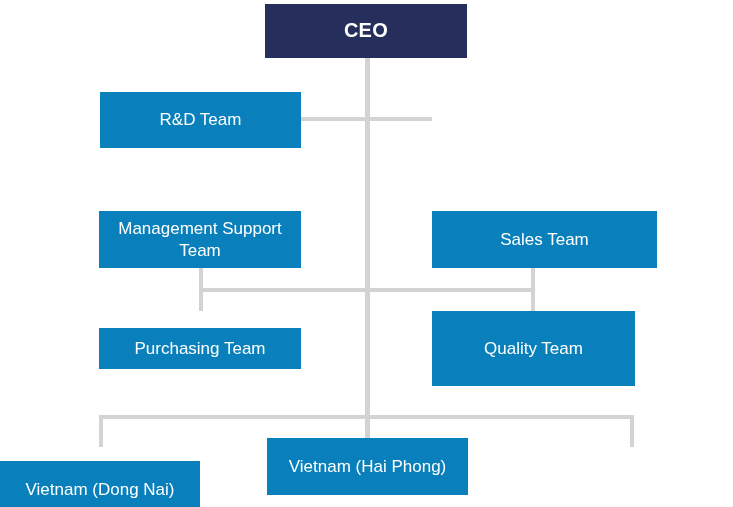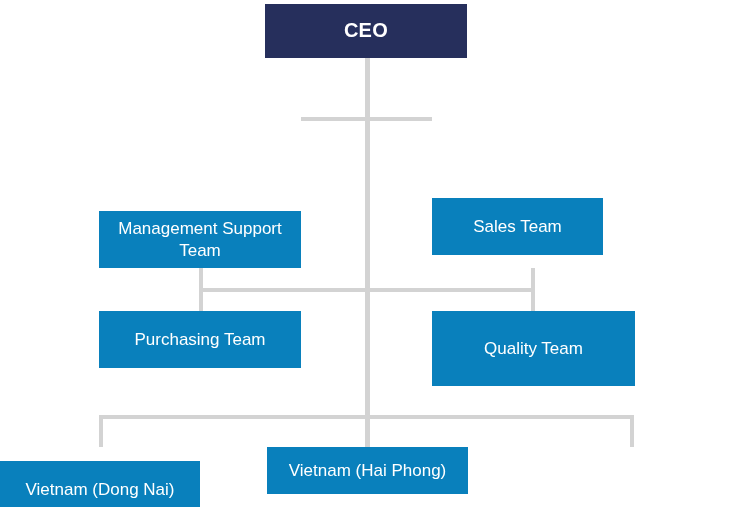--- a/index.html
+++ b/index.html
@@ -52,35 +52,38 @@
   <div class="line" style="left:199px;top:288px;width:336px;height:4px"></div>
 
   <div class="line" style="left:99px;top:415px;width:535px;height:4px"></div>
   <div class="line" style="left:99px;top:415px;width:4px;height:32px"></div>
   <div class="line" style="left:630px;top:415px;width:4px;height:32px"></div>
 
   <div class="node ceo" style="left:265px;top:4px;width:202px;height:54px">
     <span>CEO</span>
   </div>
 
+  <div class="node" style="left:100px;top:92px;width:201px;height:56px">
+    <span>R&amp;D Team</span>
+  </div>
 
   <div class="node" style="left:99px;top:211px;width:202px;height:57px">
     <span>Management Support Team</span>
   </div>
-  <div class="node" style="left:432px;top:198px;width:171px;height:57px">
+  <div class="node" style="left:432px;top:211px;width:225px;height:57px">
     <span>Sales Team</span>
   </div>
 
-  <div class="node" style="left:99px;top:311px;width:202px;height:57px">
+  <div class="node" style="left:99px;top:328px;width:202px;height:41px">
     <span>Purchasing Team</span>
   </div>
   <div class="node" style="left:432px;top:311px;width:203px;height:75px">
     <span>Quality Team</span>
   </div>
 
   <div class="node" style="left:0px;top:461px;width:200px;height:57px">
     <span>Vietnam (Dong Nai)</span>
   </div>
-  <div class="node" style="left:267px;top:447px;width:201px;height:47px">
+  <div class="node" style="left:267px;top:438px;width:201px;height:57px">
     <span>Vietnam (Hai Phong)</span>
   </div>
 
 </div>
 
 </body></html>

